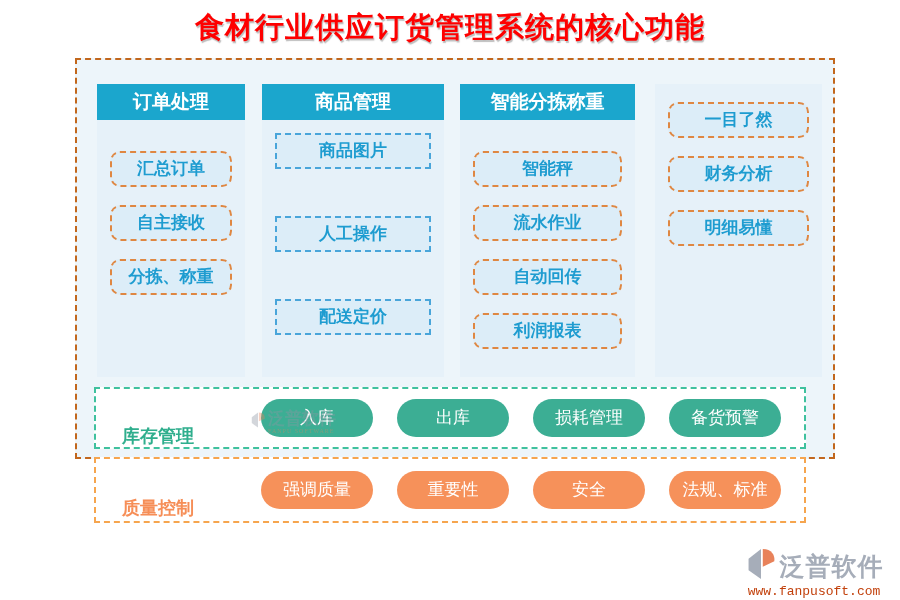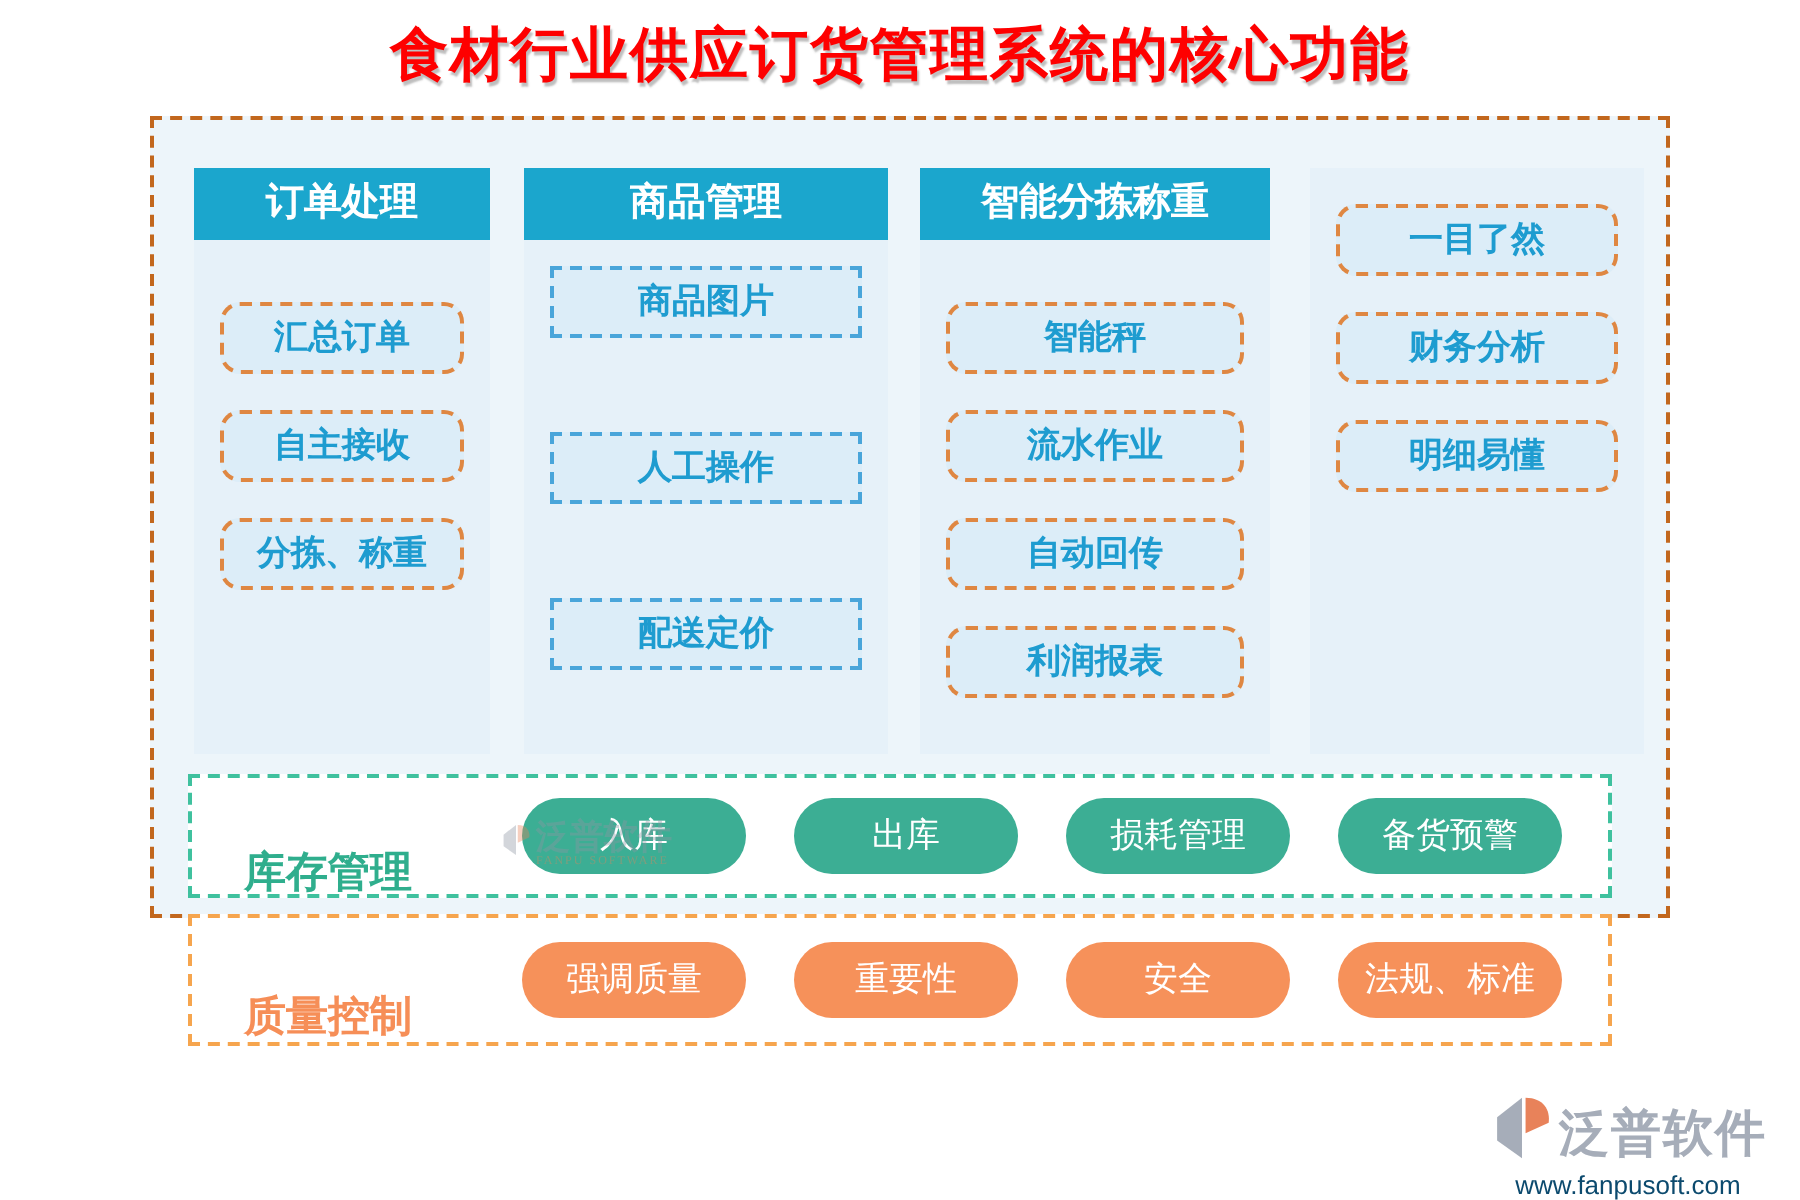--- a/index.html
+++ b/index.html
@@ -33,42 +33,42 @@
   .item.first{margin-top:31px;}
   .col2 .item{border-color:#49a5da;border-radius:0;margin-top:47px;}
   .col2 .item.first{margin-top:13px;}
   .band{
     position:absolute;left:17px;width:712px;background:#ffffff;
     box-sizing:border-box;display:flex;align-items:center;gap:24px;
     padding-left:26px;
   }
   .band-green{top:327px;height:62px;border:2px dashed #3fc19e;}
   .band-orange{top:397px;height:66px;border:2px dashed #f6a54e;}
-  .band-label{width:115px;flex:0 0 auto;font-size:21px;font-weight:bold;margin-top:36px;}
+  .band-label{width:115px;flex:0 0 auto;font-size:18px;font-weight:bold;margin-top:36px;}
   .band-green .band-label{color:#2fae8d;}
   .band-orange .band-label{color:#f68e57;}
   .pill{
     flex:0 0 auto;min-width:112px;padding:0 12px;height:38px;line-height:38px;
     box-sizing:border-box;border-radius:19px;color:#ffffff;font-weight:normal;
     font-size:17px;text-align:center;
   }
   .band-green .pill{background:#3cae94;}
   .band-orange .pill{background:#f6915a;}
   .watermark{
     position:absolute;left:250px;top:410px;z-index:3;opacity:.38;
     display:flex;align-items:flex-start;gap:2px;pointer-events:none;
   }
   .watermark .wm-text{font-size:17px;font-weight:bold;color:#8d95a3;line-height:18px;}
   .watermark .wm-sub{font-size:6px;color:#e8825a;letter-spacing:1px;}
   .logo{
     position:absolute;right:6px;top:546px;width:160px;text-align:center;
   }
   .logo-row{display:flex;align-items:center;justify-content:center;gap:3px;}
   .logo-name{font-size:25px;font-weight:bold;color:#a6adb9;letter-spacing:1px;}
-  .logo-url{font-size:13px;color:#0c4a6e;margin-top:-2px;font-family:Liberation Sans, sans-serif;}
+  .logo-url{font-size:13px;color:#c2410c;margin-top:-2px;font-family:Liberation Mono, monospace;}
 </style>
 </head>
 <body>
 
 <div class="page-title">食材行业供应订货管理系统的核心功能</div>
 
 <div class="outer">
 
   <div class="col col1">
     <div class="col-header">订单处理</div>

